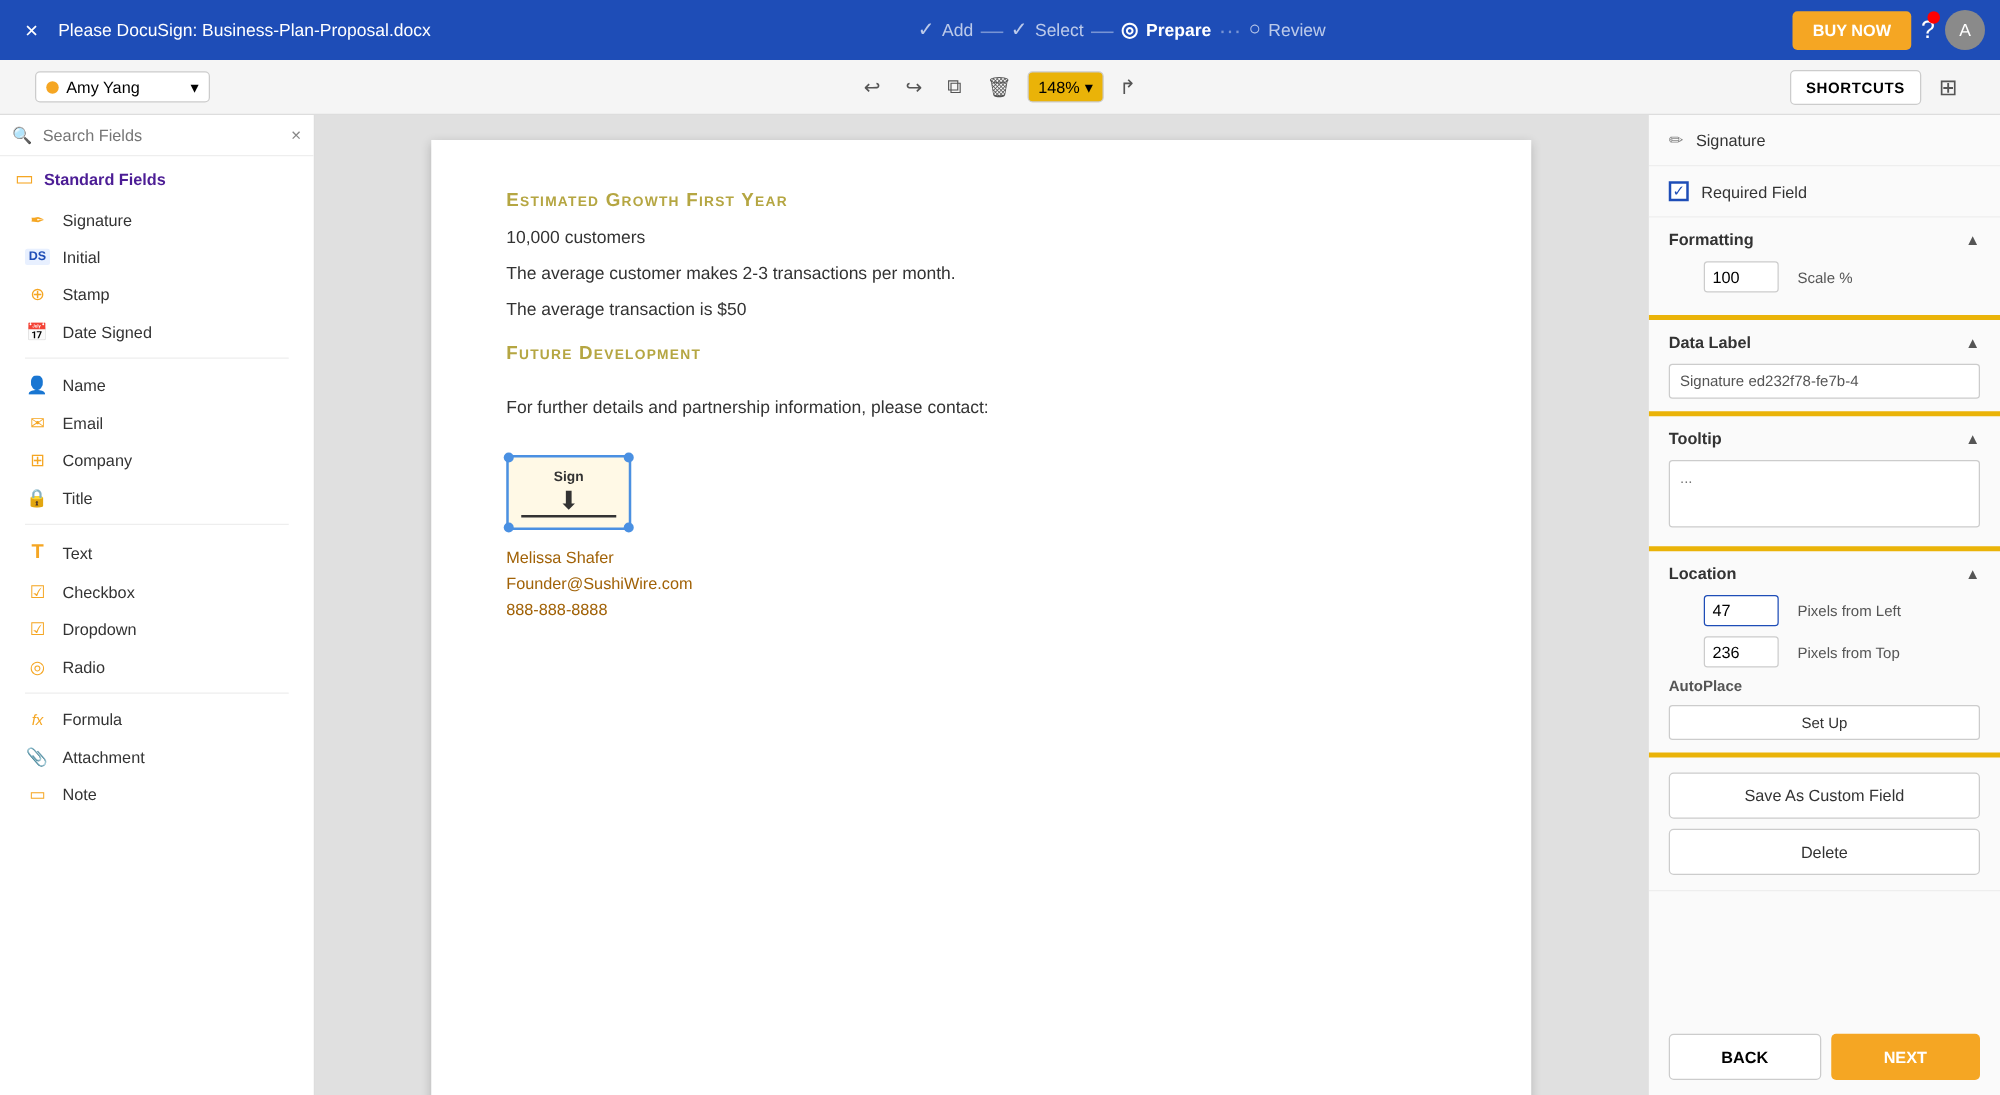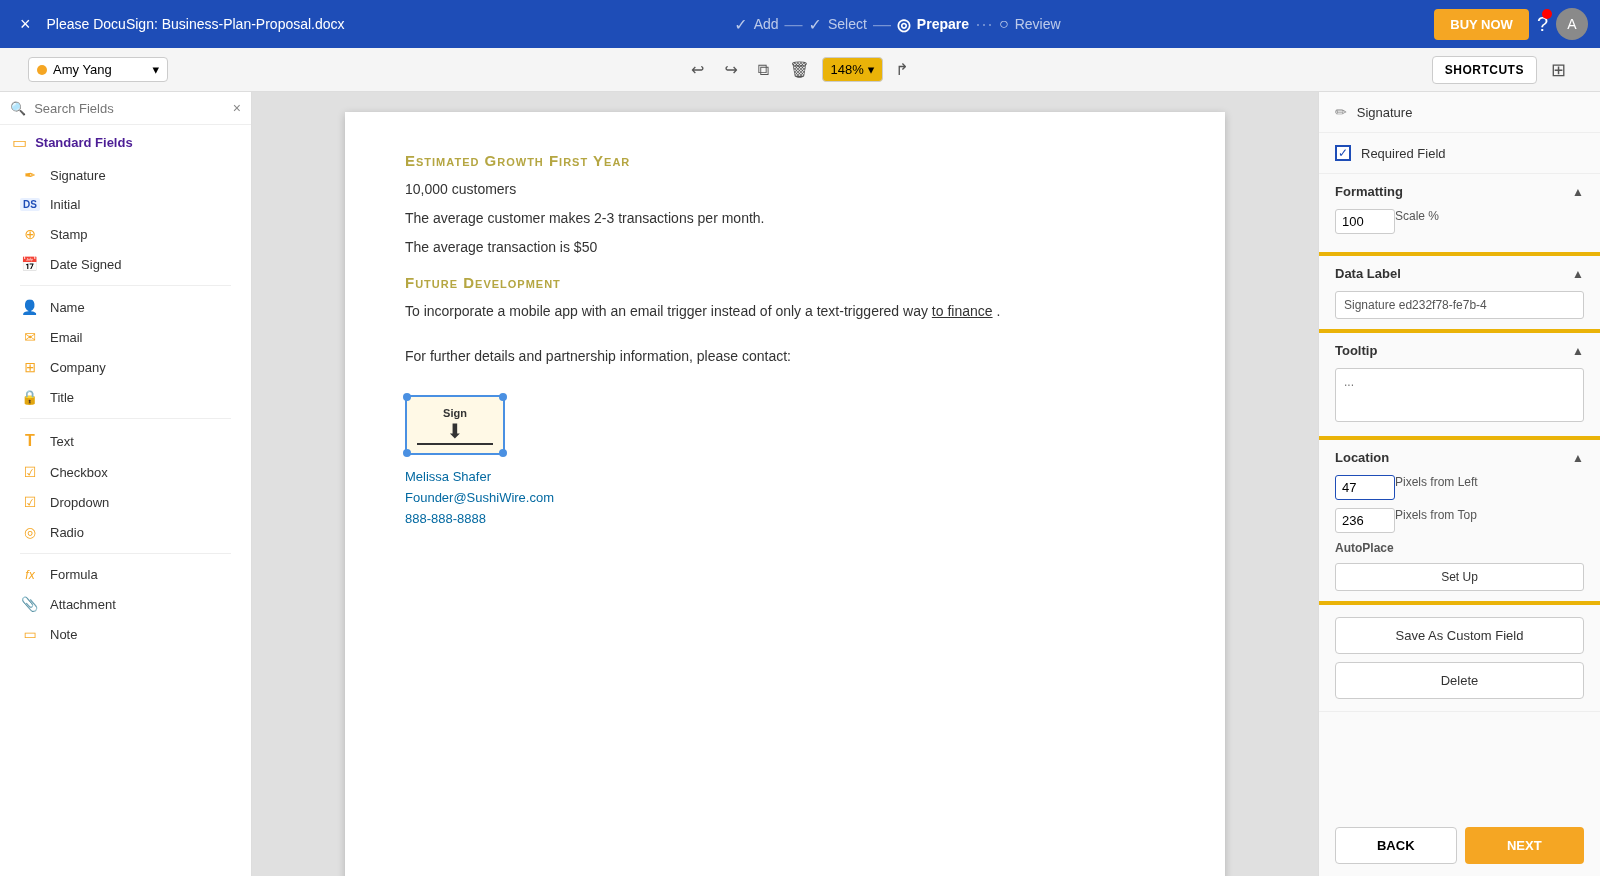--- a/index.html
+++ b/index.html
@@ -280,21 +280,21 @@
     .sig-corner.br { bottom: -4px; right: -4px; }
     .sig-bottom-line {
       position: absolute;
       bottom: 8px;
       left: 10px;
       right: 10px;
       height: 2px;
       background: #333;
     }
 
-    .contact-info { margin-top: 12px; font-size: 13px; color: #0369a1; line-height: 1.6; }
+    .contact-info { margin-top: 12px; font-size: 13px; color: #a16207; line-height: 1.6; }
 
     
     .right-sidebar {
       width: 282px;
       background: #fafafa;
       border-left: 1px solid #ddd;
       display: flex;
       flex-direction: column;
       flex-shrink: 0;
       overflow-y: auto;
@@ -333,22 +333,24 @@
       align-items: center;
       justify-content: space-between;
       cursor: pointer;
       margin-bottom: 10px;
     }
     .collapsible-title { font-size: 13px; font-weight: 700; color: #333; }
     .chevron-up { color: #555; font-size: 12px; }
 
     .input-row {
       display: flex;
-      gap: 0;
+      align-items: center;
+      gap: 15px;
       margin-bottom: 8px;
+      margin-left: 28px;
     }
     .small-input {
       border: 1px solid #ccc;
       border-radius: 3px;
       padding: 4px 6px;
       font-size: 13px;
       width: 60px;
       outline: none;
     }
     .small-input.focused { border-color: #1e4db7; }
@@ -587,25 +589,20 @@
   </div>
 
   <div class="content-area">
     <div class="document-page">
       <h2 class="doc-heading">Estimated Growth First Year</h2>
       <p class="doc-text">10,000 customers</p>
       <p class="doc-text">The average customer makes 2-3 transactions per month.</p>
       <p class="doc-text">The average transaction is $50</p>
 
       <h2 class="doc-heading" style="margin-top:16px;">Future Development</h2>
-      <p class="doc-text">
-        <span>To incorporate a mobile app with an email trigger instead of only a text-triggered way</span>
-        <span class="doc-underline">to finance</span>
-        <span>.</span>
-      </p>
 
       <p class="doc-text" style="margin-top:24px;">For further details and partnership information, please contact:</p>
 
       <div class="signature-field-container">
         <div class="signature-field">
           <span class="sig-corner tl"></span>
           <span class="sig-corner tr"></span>
           <span class="sig-corner bl"></span>
           <span class="sig-corner br"></span>
           <span class="sig-label">Sign</span>

